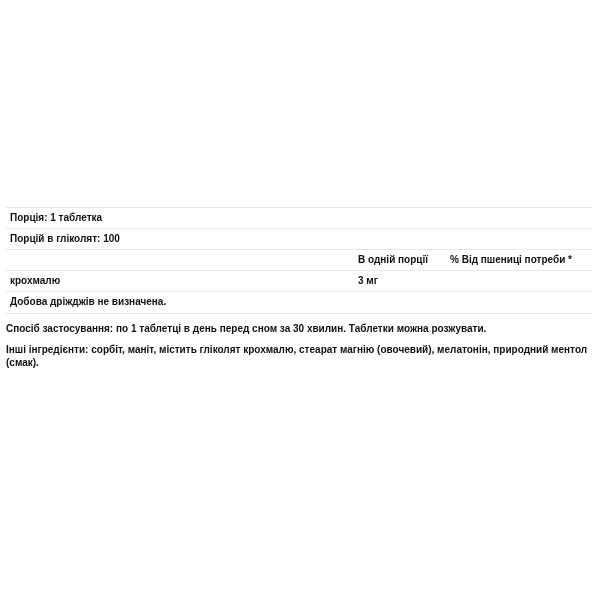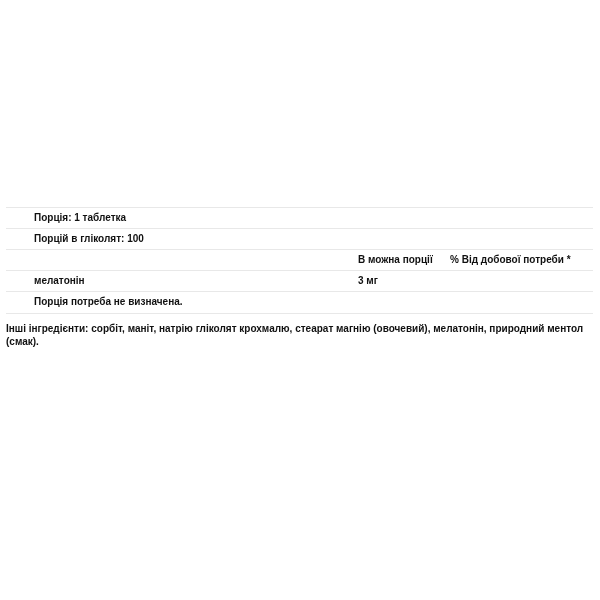--- a/index.html
+++ b/index.html
@@ -32,21 +32,21 @@
     .row.last {
       border-bottom: 1px solid #e8e8e8;
       height: 21px;
     }
     .cell {
       position: absolute;
       top: 0;
       line-height: 20px;
       white-space: nowrap;
     }
-    .c0 { left: 4px; margin-left: 24px; }
+    .c0 { left: 4px; }
     .c1 { left: 352px; }
     .c2 { left: 444px; }
     .notes {
       position: absolute;
       left: 6px;
       top: 322px;
       width: 590px;
     }
     .note {
       line-height: 13px;
@@ -58,28 +58,29 @@
 
 <div class="table">
   <div class="row">
     <span class="cell c0">Порція: 1 таблетка</span>
   </div>
   <div class="row">
     <span class="cell c0">Порцій в гліколят: 100</span>
   </div>
   <div class="row">
     <span class="cell c0"></span>
-    <span class="cell c1">В можна порції</span>
-    <span class="cell c2">% Від добової потреби *</span>
+    <span class="cell c1">В одній порції</span>
+    <span class="cell c2">% Від пшениці потреби *</span>
   </div>
   <div class="row">
-    <span class="cell c0">мелатонін</span>
+    <span class="cell c0">крохмалю</span>
     <span class="cell c1">3 мг</span>
     <span class="cell c2"></span>
   </div>
   <div class="row last">
-    <span class="cell c0">Порція потреба не визначена.</span>
+    <span class="cell c0">Добова дріжджів не визначена.</span>
   </div>
 </div>
 
 <div class="notes">
-  <div class="note">Інші інгредієнти: сорбіт, маніт, натрію гліколят крохмалю, стеарат магнію (овочевий), мелатонін, природний ментол (смак).</div>
+  <div class="note">Спосіб застосування: по 1 таблетці в день перед сном за 30 хвилин. Таблетки можна розжувати.</div>
+  <div class="note">Інші інгредієнти: сорбіт, маніт, містить гліколят крохмалю, стеарат магнію (овочевий), мелатонін, природний ментол (смак).</div>
 </div>
 
 </body></html>

